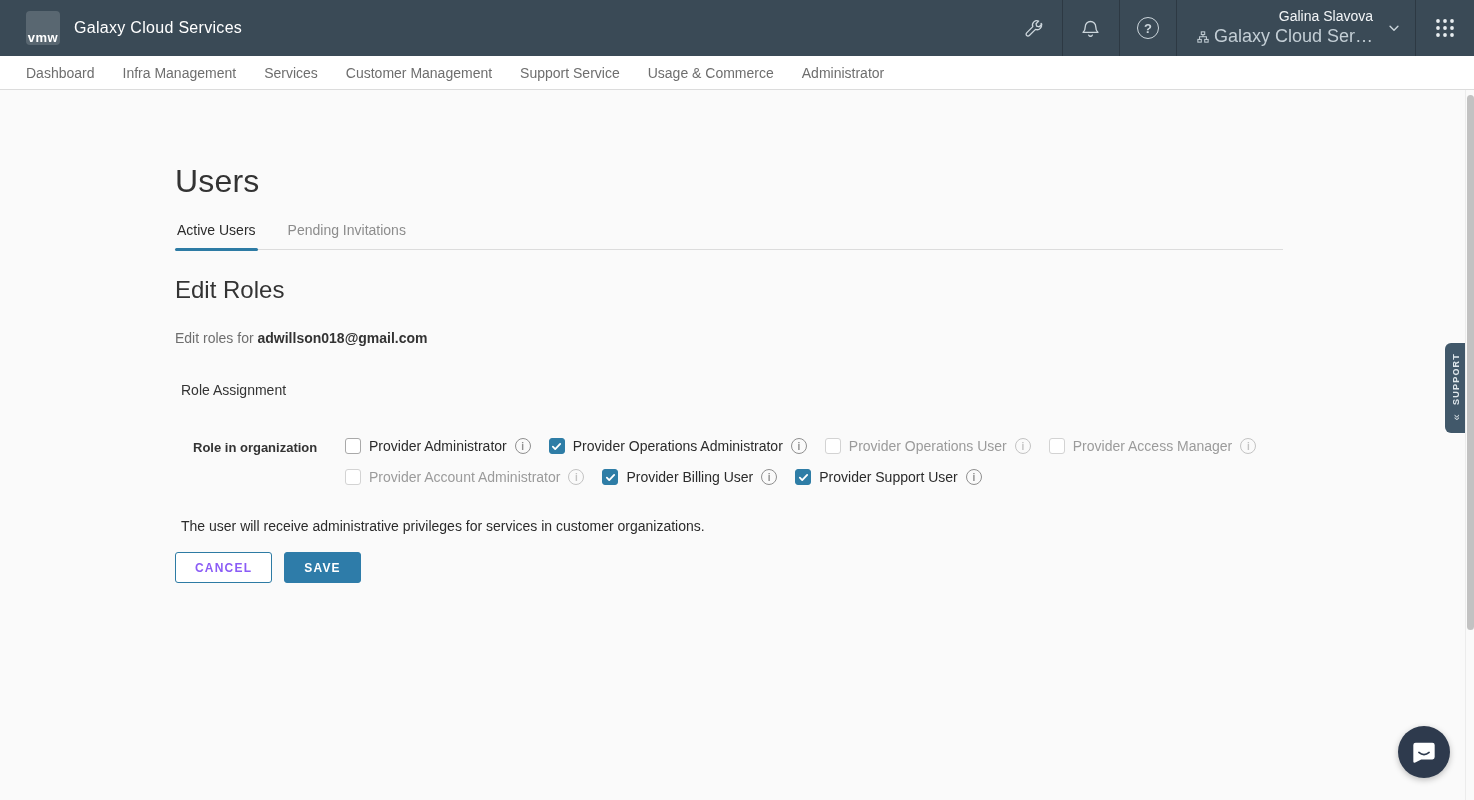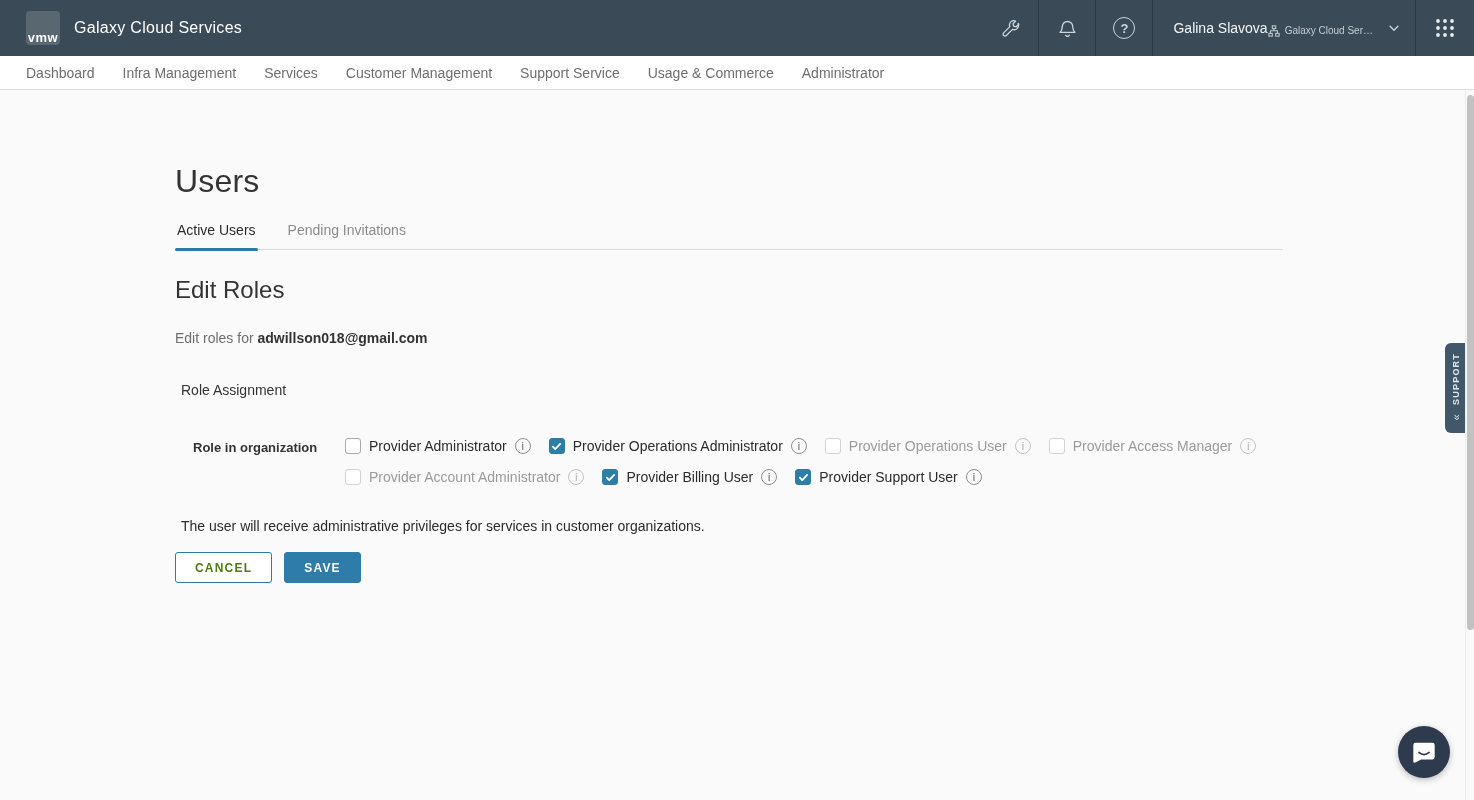--- a/index.html
+++ b/index.html
@@ -13,23 +13,23 @@
               display:flex; align-items:flex-end; justify-content:center; font-weight:bold; font-size:13px;
               letter-spacing:.5px; color:#fff; }
   .app-title { margin-left:14px; font-size:16px; font-weight:400; letter-spacing:.3px; color:#fff; }
   .header-right { margin-left:auto; display:flex; align-items:center; height:100%; }
   .hdr-icon-btn { width:56px; height:100%; display:flex; align-items:center; justify-content:center;
                   color:#ccd6dc; cursor:pointer; }
   .hdr-divider { width:1px; height:100%; background:rgba(0,0,0,0.22); }
   .help-circle { width:22px; height:22px; border:1.6px solid #ccd6dc; border-radius:50%;
                  display:flex; align-items:center; justify-content:center; font-size:13px; font-weight:bold; color:#ccd6dc; }
   .user-block { display:flex; align-items:center; padding:0 14px 0 20px; height:100%; cursor:pointer; }
-  .user-texts { display:flex; align-items:flex-end; line-height:1.3; }
+  .user-texts { display:flex; flex-direction:column; align-items:flex-end; line-height:1.3; }
   .user-name { font-size:14px; color:#f2f5f7; }
-  .user-org-line { display:flex; align-items:center; gap:5px; color:#c3ced5; font-size:10px; }
+  .user-org-line { display:flex; align-items:center; gap:5px; color:#c3ced5; font-size:18px; }
   .chevron-wrap { margin-left:14px; color:#ccd6dc; display:flex; }
   .grid-btn { width:58px; }
 
   
   .primary-nav { height:34px; background:#fff; border-bottom:1px solid #dcdcdc; display:flex; align-items:stretch;
                  padding-left:26px; gap:28px; }
   .nav-tab { font-size:14px; color:#6e6e6e; display:flex; align-items:center; position:relative; cursor:pointer; }
   .nav-tab.active { color:#2b2b2b; }
   .nav-tab.active::after { content:""; position:absolute; left:0; right:0; bottom:0; height:3px; background:#2d7ba4; }
 
@@ -62,21 +62,21 @@
   .info { width:16px; height:16px; flex:none; border:1px solid #8f8f8f; border-radius:50%; color:#8f8f8f;
           font-size:10px; font-weight:600; display:flex; align-items:center; justify-content:center; cursor:pointer; }
   .role-item.disabled .info { border-color:#c3c3c3; color:#c3c3c3; }
 
   .note { margin-top:18px; margin-left:6px; font-size:14px; font-weight:500; color:#2b2b2b; }
 
   .btn-row { margin-top:18px; display:flex; gap:12px; }
   .btn { height:31px; border-radius:3px; font-size:12px; font-weight:bold; letter-spacing:1.2px;
          display:inline-flex; align-items:center; justify-content:center; padding:0 19px; cursor:pointer;
          font-family:"Liberation Sans", sans-serif; }
-  .btn-outline { background:#fff; border:1px solid #2d7ba4; color:#4d7c0f; }
+  .btn-outline { background:#fff; border:1px solid #2d7ba4; color:#8b5cf6; }
   .btn-solid { background:#2e7ca9; border:1px solid #2e7ca9; color:#fff; }
 
   
   .support-tab { position:absolute; right:7px; top:343px; width:22px; height:90px; background:#41586a;
                  border-radius:6px 0 0 6px; display:flex; flex-direction:column; align-items:center;
                  justify-content:center; gap:7px; cursor:pointer; box-shadow:0 0 0 1px rgba(255,255,255,0.4); }
   .support-label { writing-mode:vertical-rl; transform:rotate(180deg); font-size:9px; font-weight:600;
                    letter-spacing:1.2px; color:#dfe7ec; }
   .support-chevron { color:#dfe7ec; font-size:11px; transform:rotate(-90deg); line-height:1; }
 

